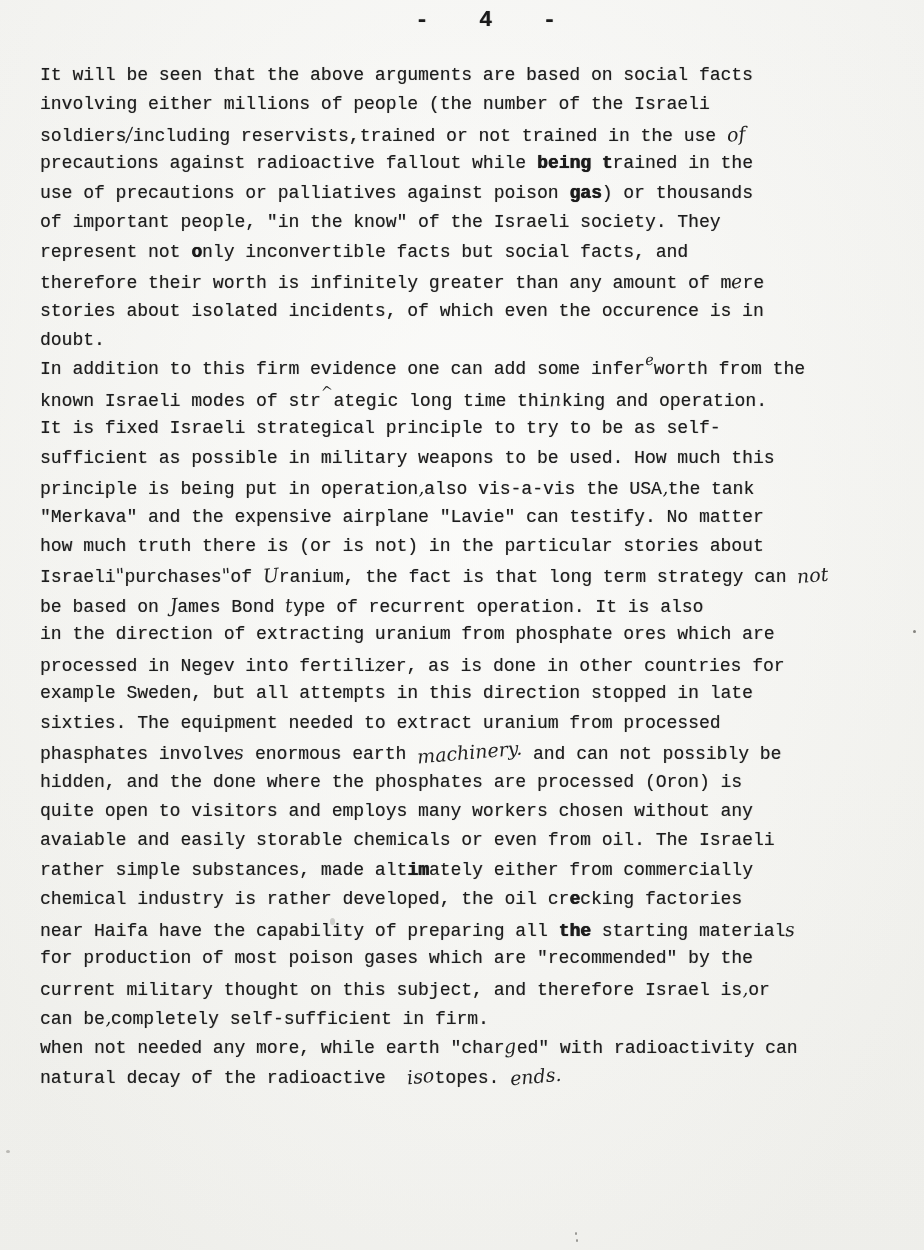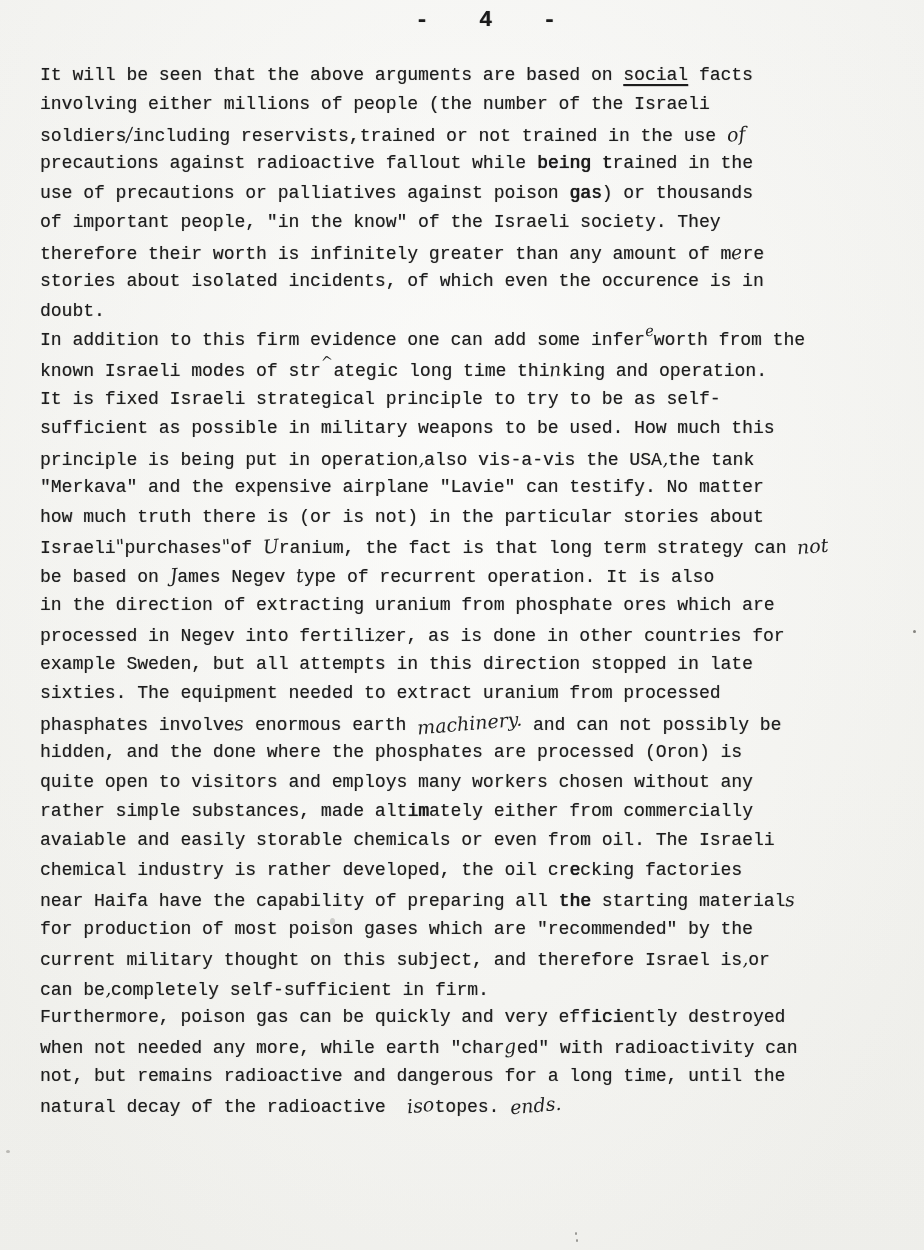--- a/index.html
+++ b/index.html
@@ -42,27 +42,26 @@
     line-height: 29.45px;
     color: #1d1d1d;
     text-shadow: 0.3px 0.3px 0.7px rgba(15,15,15,0.5);
   }
   .line {
     white-space: pre;
     height: 29.45px;
   }
   
   .u {
-    text-decoration: underline;
     text-decoration-thickness: 2px;
     text-underline-offset: 4px;
   }
   
   .b {
-    font-weight: normal;
+    font-weight: bold;
     text-shadow: 0.6px 0 0 currentColor, 0.4px 0.4px 1px rgba(0,0,0,0.65);
   }
   
   .hw {
     font-family: "DejaVu Serif", serif;
     font-style: italic;
     font-size: 19px;
     display: inline-block;
     transform: rotate(-5deg);
     text-shadow: none;
@@ -99,49 +98,48 @@
 <div class="page-number">- 4 -</div>
 
 <div class="doc">
   <div>
       <div class="line"><span>It will be seen that the above arguments are based on </span><span class="u">social</span><span> facts</span></div>
       <div class="line"><span>involving either millions of people (the number of the Israeli</span></div>
       <div class="line"><span>soldiers</span><span class="hw">/</span><span>including reservists,trained or not trained in the use </span><span class="hw">of</span></div>
       <div class="line"><span>precautions against radioactive fallout while </span><span class="b">being</span><span> </span><span class="b">t</span><span>rained in the</span></div>
       <div class="line"><span>use of precautions or palliatives against poison </span><span class="b">gas</span><span>) or thousands</span></div>
       <div class="line"><span>of important people, "in the know" of the Israeli society. They</span></div>
+      <div class="line"><span>represent not </span><span class="b">o</span><span>nly inconvertible facts but </span><span class="u">social</span><span> facts, and</span></div>
       <div class="line"><span>therefore their worth is infinitely greater than any amount of m</span><span class="hw">e</span><span>re</span></div>
       <div class="line"><span>stories about isolated incidents, of which even the occurence is in</span></div>
       <div class="line"><span>doubt.</span></div>
       <div class="line"><span>In addition to this firm evidence one can add some infer</span><span class="sup">e</span><span>worth from the</span></div>
       <div class="line"><span>known Israeli modes of str</span><span class="sup">^</span><span>ategic long time thi</span><span class="hw">n</span><span>king and operation.</span></div>
       <div class="line"><span>It is fixed Israeli strategical principle to try to be as self-</span></div>
       <div class="line"><span>sufficient as possible in military weapons to be used. How much this</span></div>
       <div class="line"><span>principle is being put in operation</span><span class="hw">,</span><span>also vis-a-vis the USA</span><span class="hw">,</span><span>the tank</span></div>
       <div class="line"><span>"Merkava" and the expensive airplane "Lavie" can testify. No matter</span></div>
       <div class="line"><span>how much truth there is (or is not) in the particular stories about</span></div>
       <div class="line"><span>Israeli</span><span class="hw">"</span><span>purchases</span><span class="hw">"</span><span>of </span><span class="hw">U</span><span>ranium, the fact is that long term strategy can </span><span class="hw">not</span></div>
-      <div class="line"><span>be based on </span><span class="hw">J</span><span>ames Negev </span><span class="hw">t</span><span>ype of recurrent operation. It is also</span></div>
+      <div class="line"><span>be based on </span><span class="hw">J</span><span>ames Bond </span><span class="hw">t</span><span>ype of recurrent operation. It is also</span></div>
       <div class="line"><span>in the direction of extracting uranium from phosphate ores which are</span></div>
       <div class="line"><span>processed in Negev into fertili</span><span class="hw">z</span><span>er, as is done in other countries for</span></div>
       <div class="line"><span>example Sweden, but all attempts in this direction stopped in late</span></div>
       <div class="line"><span>sixties. The equipment needed to extract uranium from processed</span></div>
       <div class="line"><span>phasphates involve</span><span class="hw">s</span><span> enormous earth </span><span class="hw">machinery.</span><span> and can not possibly be</span></div>
       <div class="line"><span>hidden, and the done where the phosphates are processed (Oron) is</span></div>
       <div class="line"><span>quite open to visitors and employs many workers chosen without any</span></div>
+      <div class="line"><span>avaiable and easily storable chemicals or even from oil. The Israeli</span></div>
       <div class="line"><span>rather simple substances, made alt</span><span class="b">im</span><span>ately either from commercially</span></div>
-      <div class="line"><span>avaiable and easily storable chemicals or even from oil. The Israeli</span></div>
       <div class="line"><span>chemical industry is rather developed, the oil cr</span><span class="b">e</span><span>cking factories</span></div>
       <div class="line"><span>near Haifa have the capability of preparing all </span><span class="b">the</span><span> starting material</span><span class="hw">s</span></div>
       <div class="line"><span>for production of most poison gases which are "recommended" by the</span></div>
       <div class="line"><span>current military thought on this subject, and therefore Israel is</span><span class="hw">,</span><span>or</span></div>
       <div class="line"><span>can be</span><span class="hw">,</span><span>completely self-sufficient in firm.</span></div>
-      <div class="line"><span>Furthermore, poison gas can be quickly and very eff</span><span class="b">ici</span><span>ently destroyed</span></div>
       <div class="line"><span>when not needed any more, while earth "char</span><span class="hw">g</span><span>ed" with radioactivity can</span></div>
-      <div class="line"><span>not, but remains radioactive and dangerous for a long time, until the</span></div>
       <div class="line"><span>natural decay of the radioactive  </span><span class="hw">iso</span><span>topes. </span><span class="hw">ends.</span></div>
     </div>
 </div>
 
 <div class="artifact a1"></div>
 <div class="artifact a2"></div>
 <div class="artifact a3"></div>
 <div class="artifact a4"></div>
 <div class="artifact a5"></div>
 

